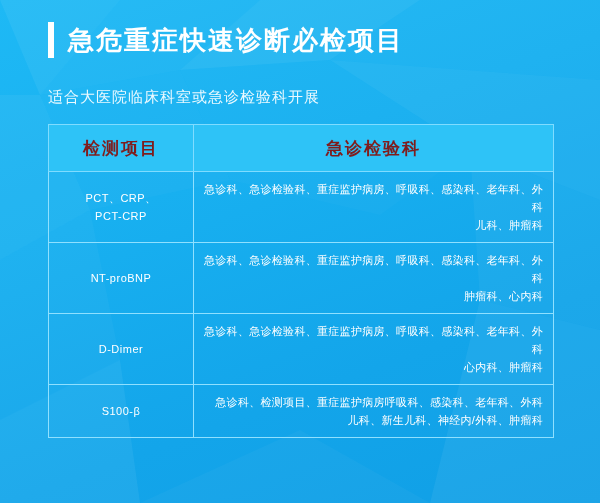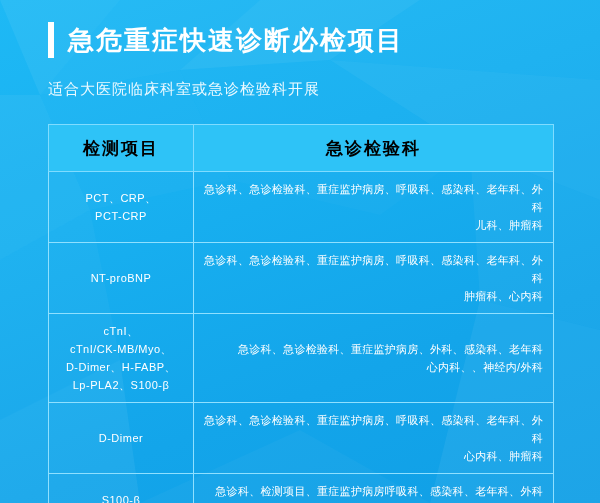--- a/index.html
+++ b/index.html
@@ -53,21 +53,21 @@
     color: #ffffff;
     font-size: 26px;
     font-weight: bold;
     letter-spacing: 2px;
     line-height: 36px;
     white-space: nowrap;
   }
   .subtitle {
     position: absolute;
     left: 48px;
-    top: 80px;
+    top: 88px;
     color: #eaf9ff;
     font-size: 15px;
     letter-spacing: 1px;
     white-space: nowrap;
   }
 
   
   .table-wrap {
     position: absolute;
     left: 48px;
@@ -78,21 +78,21 @@
     border-collapse: collapse;
     width: 100%;
     table-layout: fixed;
   }
   table.data th, table.data td {
     border: 1px solid #8fe0ff;
     vertical-align: middle;
   }
   table.data thead th {
     background: #2ec3f7;
-    color: #000000;
+    color: #7f1d1d;
     font-size: 17px;
     font-weight: bold;
     letter-spacing: 2px;
     height: 44px;
     text-align: center;
     border-color: #7fdcff;
   }
   .col-item { width: 145px; }
   .col-dept { width: 360px; }
 
@@ -171,32 +171,20 @@
           <td class="item-cell">
             <span class="line">NT-proBNP</span>
           </td>
           <td class="dept-cell">
             <span class="line">急诊科、急诊检验科、重症监护病房、呼吸科、感染科、老年科、外科</span>
             <span class="line">肿瘤科、心内科</span>
           </td>
         </tr>
         <tr>
           <td class="item-cell">
-            <span class="line">cTnI、</span>
-            <span class="line">cTnI/CK-MB/Myo、</span>
-            <span class="line">D-Dimer、H-FABP、</span>
-            <span class="line">Lp-PLA2、S100-β</span>
-          </td>
-          <td class="dept-cell">
-            <span class="line">急诊科、急诊检验科、重症监护病房、外科、感染科、老年科</span>
-            <span class="line">心内科、、神经内/外科</span>
-          </td>
-        </tr>
-        <tr>
-          <td class="item-cell">
             <span class="line">D-Dimer</span>
           </td>
           <td class="dept-cell">
             <span class="line">急诊科、急诊检验科、重症监护病房、呼吸科、感染科、老年科、外科</span>
             <span class="line">心内科、肿瘤科</span>
           </td>
         </tr>
         <tr>
           <td class="item-cell">
             <span class="line">S100-β</span>

